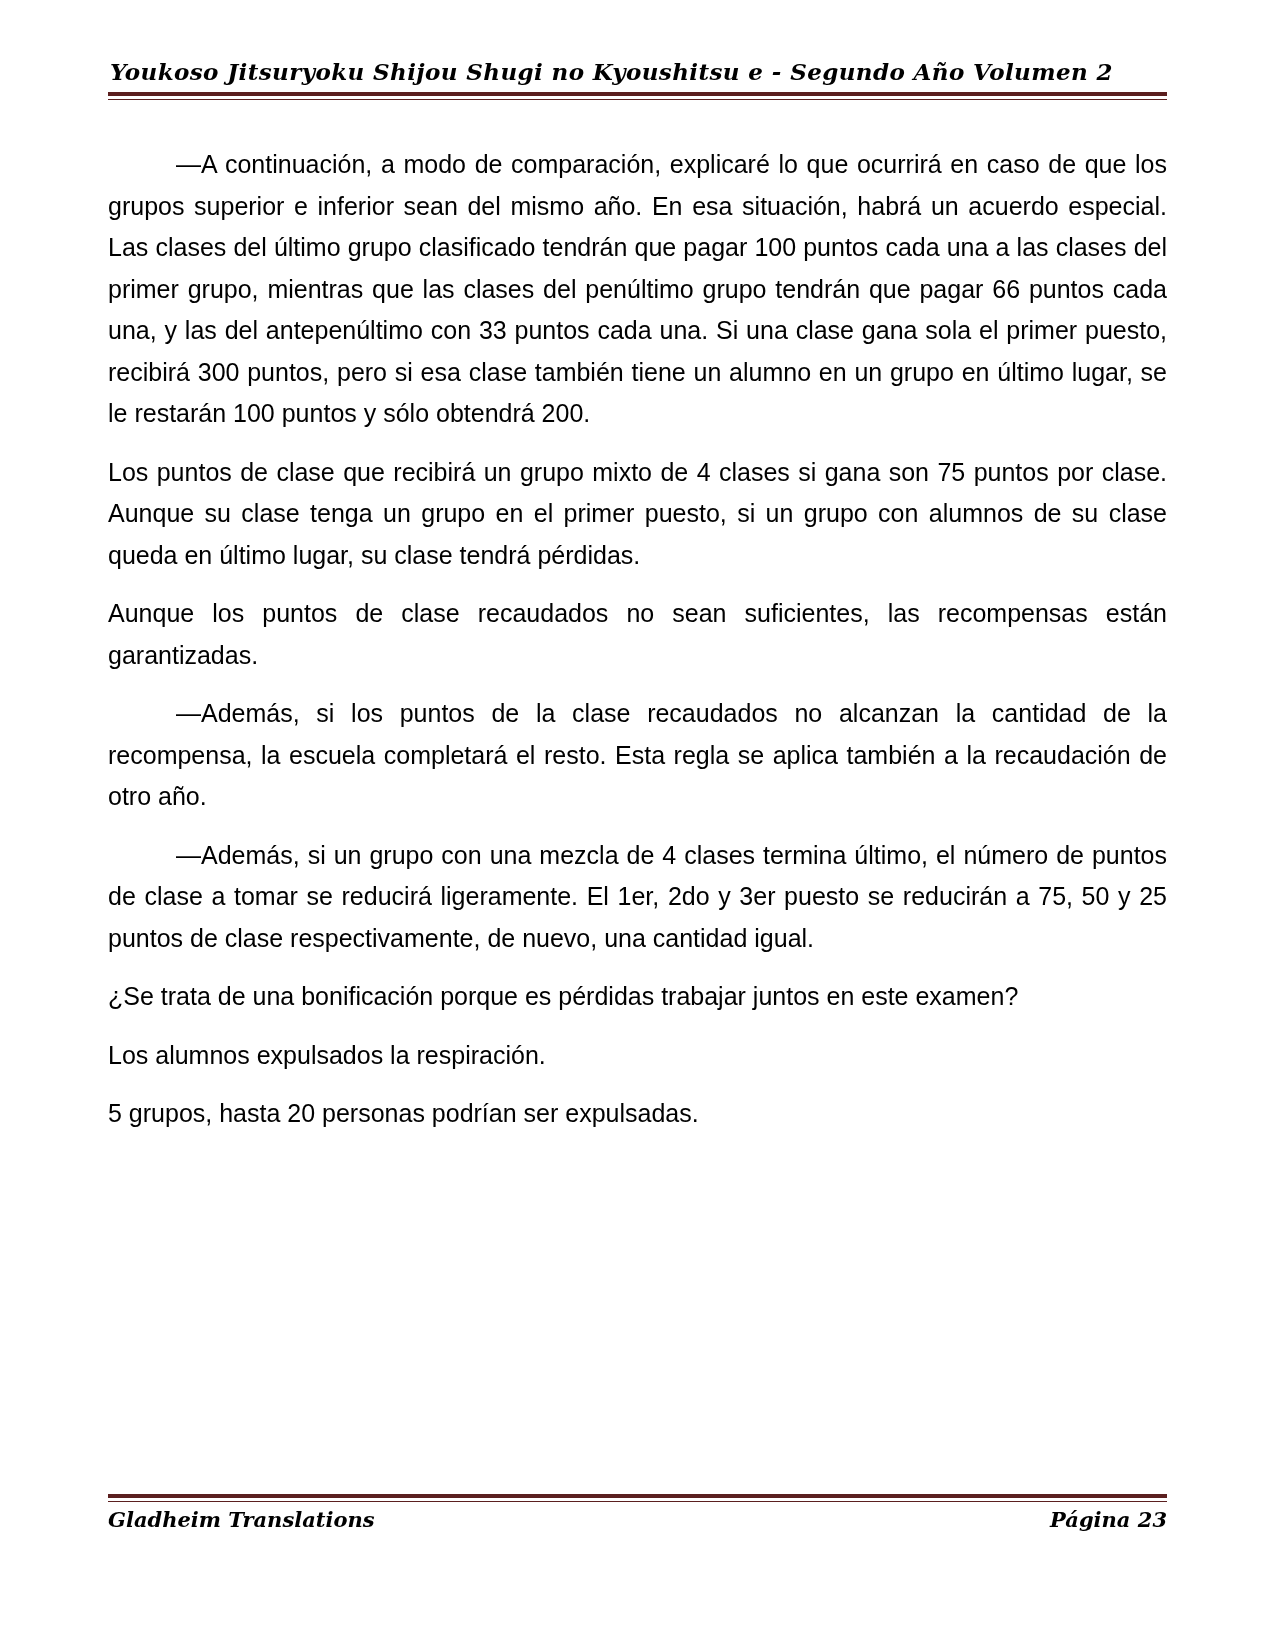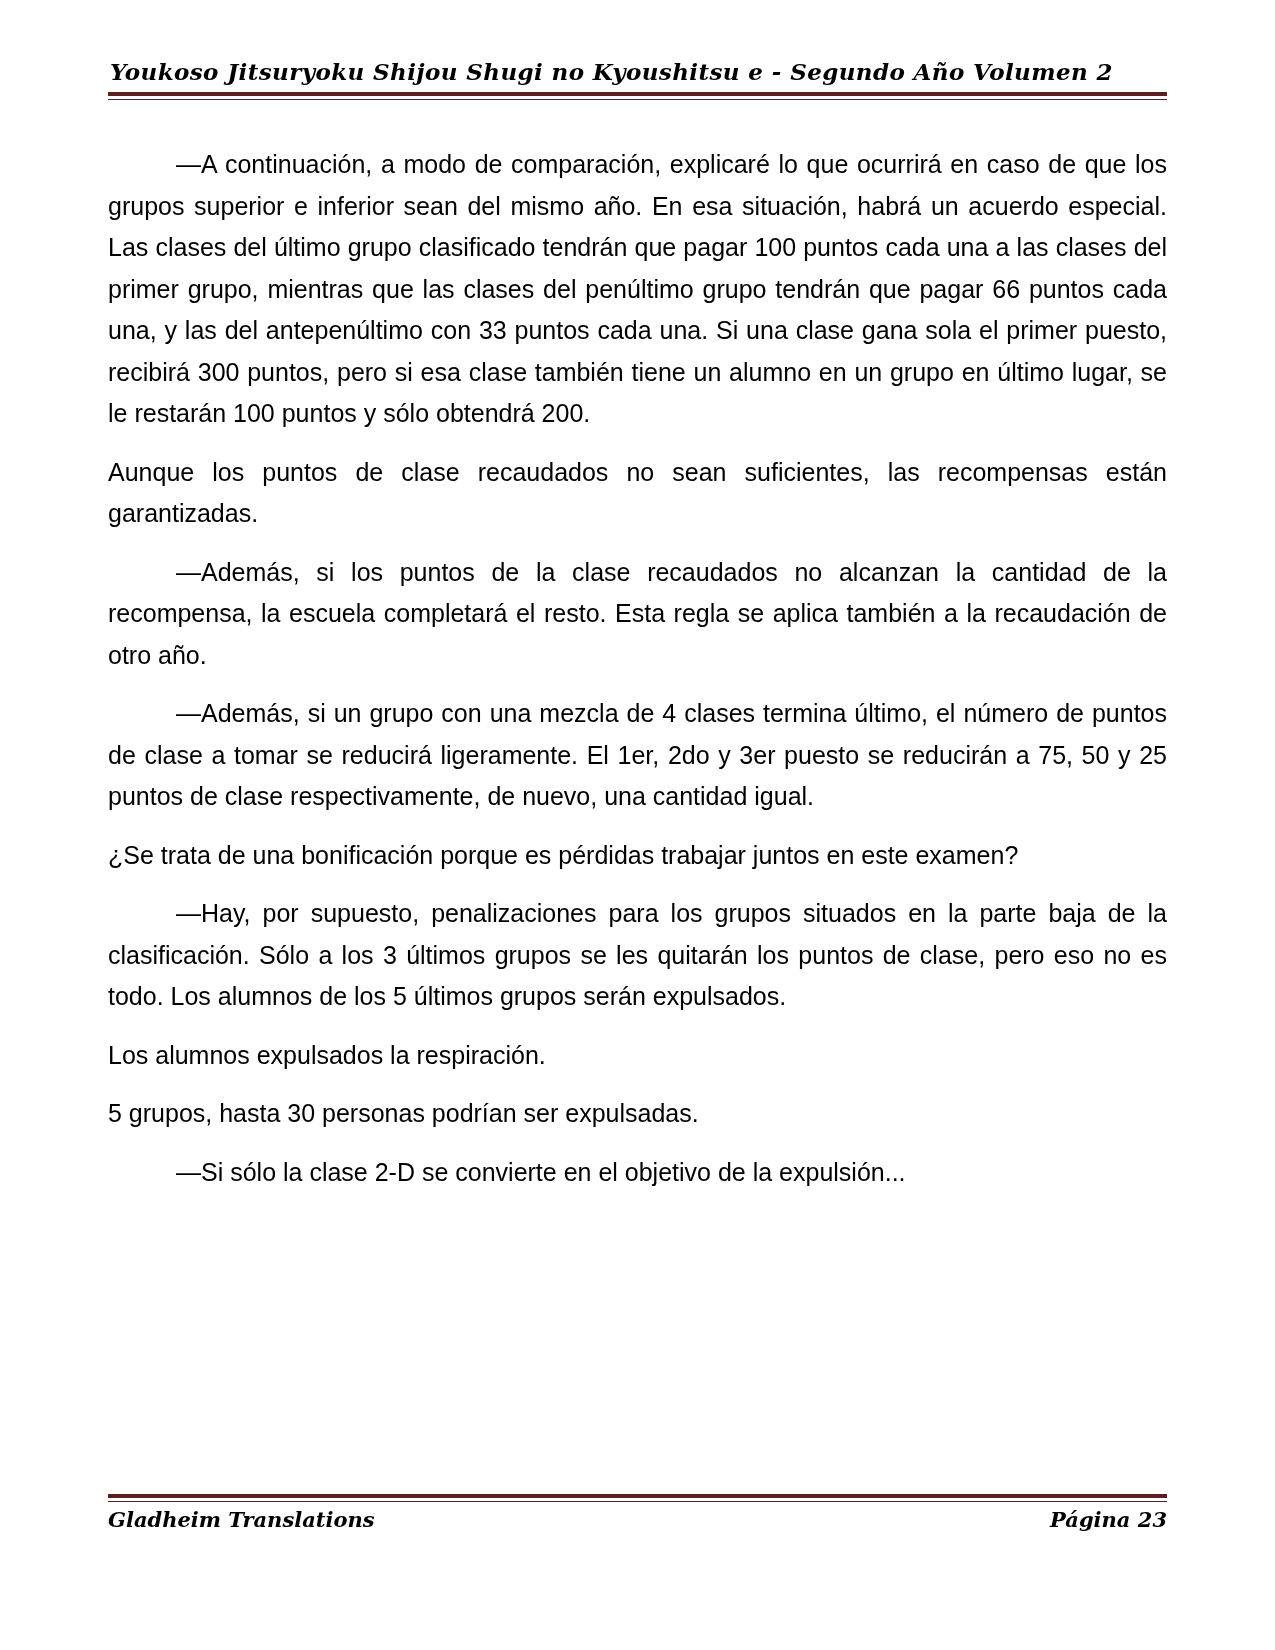--- a/index.html
+++ b/index.html
@@ -63,28 +63,27 @@
 <body>
 
 <div class="page">
   <header>
     <div class="header-title">Youkoso Jitsuryoku Shijou Shugi no Kyoushitsu e - Segundo Año Volumen 2</div>
     <div class="rule rule-header"></div>
   </header>
 
   <main class="content" id="paragraphs">
       <p class="para indent">—A continuación, a modo de comparación, explicaré lo que ocurrirá en caso de que los grupos superior e inferior sean del mismo año. En esa situación, habrá un acuerdo especial. Las clases del último grupo clasificado tendrán que pagar 100 puntos cada una a las clases del primer grupo, mientras que las clases del penúltimo grupo tendrán que pagar 66 puntos cada una, y las del antepenúltimo con 33 puntos cada una. Si una clase gana sola el primer puesto, recibirá 300 puntos, pero si esa clase también tiene un alumno en un grupo en último lugar, se le restarán 100 puntos y sólo obtendrá 200.</p>
+      <p class="para">Los puntos de clase que recibirá un grupo mixto de 4 clases si gana son 75 puntos por clase. Aunque su clase tenga un grupo en el primer puesto, si un grupo con alumnos de su clase queda en último lugar, su clase tendrá pérdidas.</p>
       <p class="para">Aunque los puntos de clase recaudados no sean suficientes, las recompensas están garantizadas.</p>
       <p class="para indent">—Además, si los puntos de la clase recaudados no alcanzan la cantidad de la recompensa, la escuela completará el resto. Esta regla se aplica también a la recaudación de otro año.</p>
       <p class="para indent">—Además, si un grupo con una mezcla de 4 clases termina último, el número de puntos de clase a tomar se reducirá ligeramente. El 1er, 2do y 3er puesto se reducirán a 75, 50 y 25 puntos de clase respectivamente, de nuevo, una cantidad igual.</p>
       <p class="para">¿Se trata de una bonificación porque es pérdidas trabajar juntos en este examen?</p>
-      <p class="para indent">—Hay, por supuesto, penalizaciones para los grupos situados en la parte baja de la clasificación. Sólo a los 3 últimos grupos se les quitarán los puntos de clase, pero eso no es todo. Los alumnos de los 5 últimos grupos serán expulsados.</p>
       <p class="para">Los alumnos expulsados la respiración.</p>
-      <p class="para">5 grupos, hasta 30 personas podrían ser expulsadas.</p>
-      <p class="para indent">—Si sólo la clase 2-D se convierte en el objetivo de la expulsión...</p>
+      <p class="para">5 grupos, hasta 20 personas podrían ser expulsadas.</p>
     </main>
 
   <footer>
     <div class="rule rule-footer"></div>
     <div class="footer-row">
       <span>Gladheim Translations</span>
       <span>Página 23</span>
     </div>
   </footer>
 </div>

